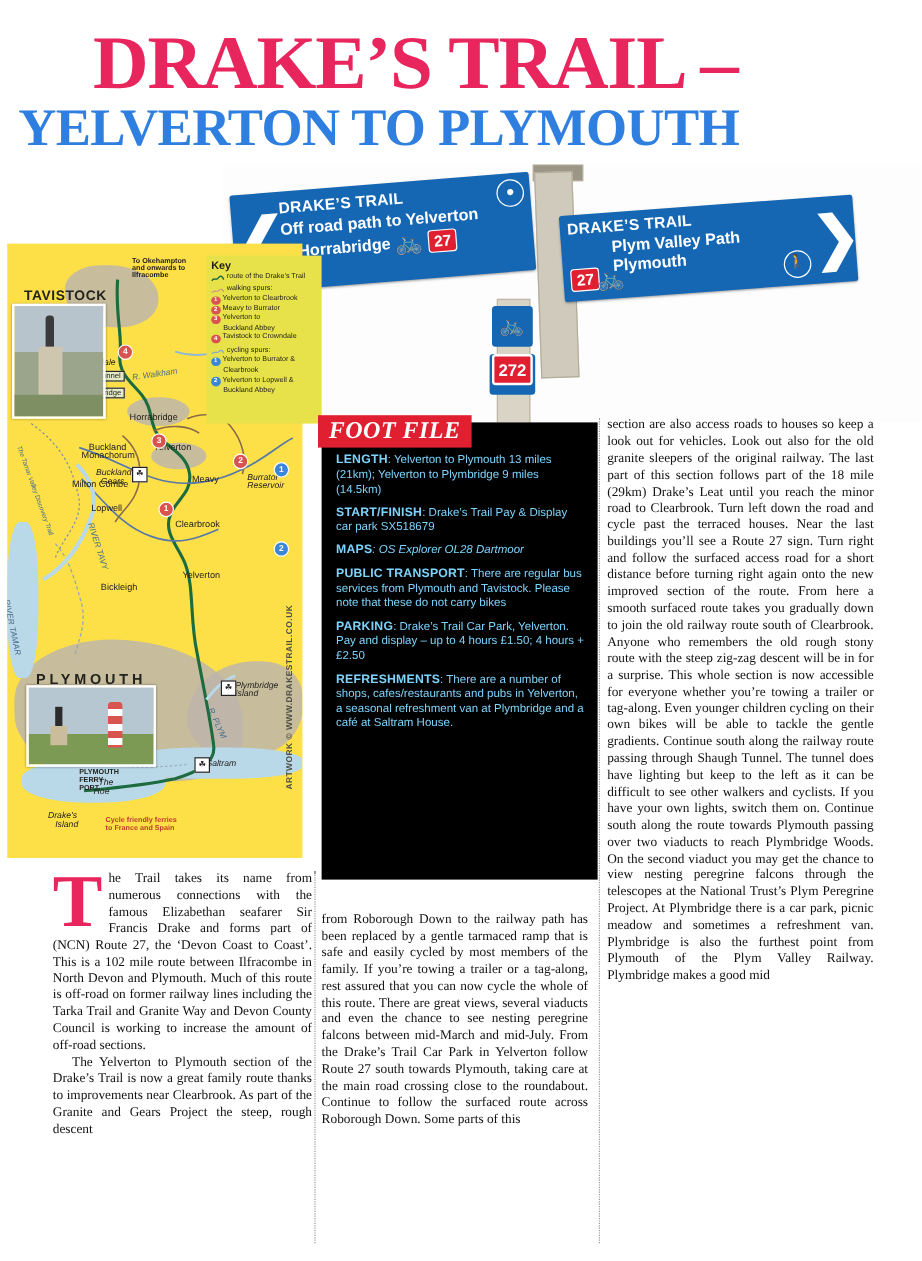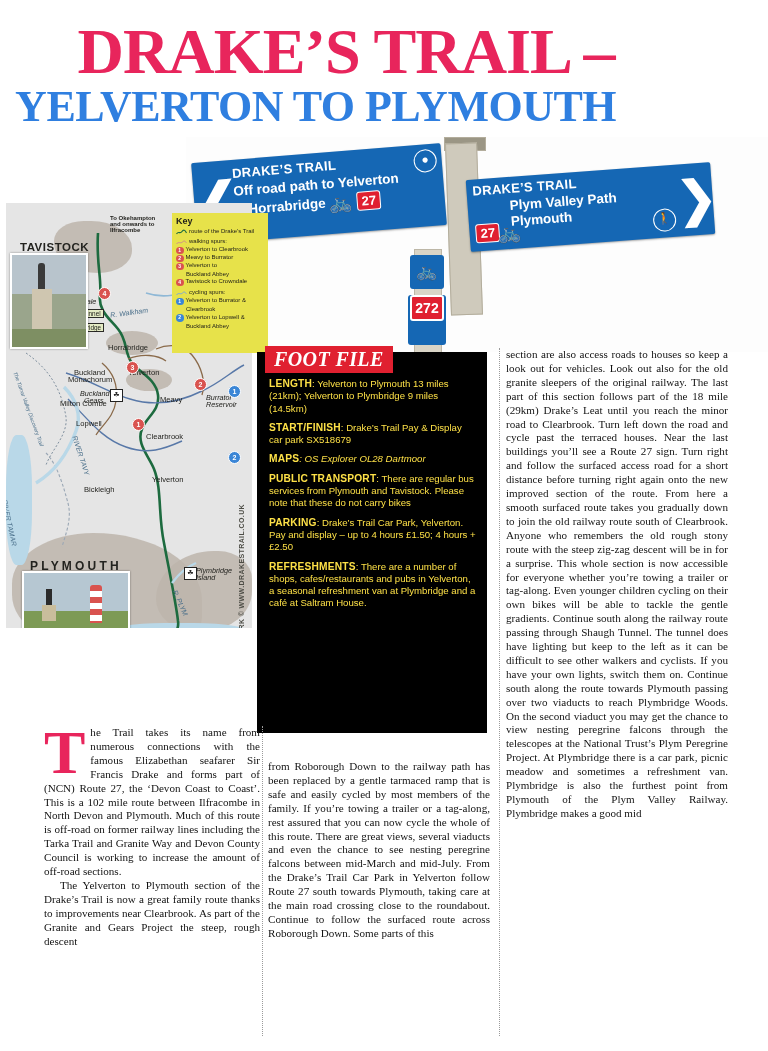--- a/index.html
+++ b/index.html
@@ -89,33 +89,33 @@
   .minipost{
     position:absolute;left:228px;top:112px;width:26px;height:104px;
     background:#d9d4c6;border:1px solid #bdb7a7;
   }
   .vert-sign{
     position:absolute;left:224px;top:118px;width:34px;height:34px;
     background:#1567b4;border-radius:3px;color:#fff;text-align:center;
     font-size:17px;line-height:34px;
   }
   .vert-sign2{
-    position:absolute;left:222px;top:158px;width:38px;height:50px;
+    position:absolute;left:222px;top:158px;width:38px;height:34px;
     background:#1567b4;border-radius:3px;color:#fff;text-align:center;
   }
   .badge272{
     display:inline-block;background:#e02030;color:#fff;border:2px solid #fff;
     font-family:"Liberation Sans", sans-serif;font-weight:bold;font-size:14px;
     padding:0 3px;border-radius:3px;line-height:22px;
   }
 
   
   .map{
-    position:absolute;left:6px;top:203px;width:246px;height:425px;
-    background:#e5e5e5;overflow:hidden;border:0;
+    position:absolute;left:6px;top:203px;width:246px;height:512px;
+    background:#fde047;overflow:hidden;border:0;
   }
   .map-land-grey{position:absolute;background:#bdb5ab;opacity:.85;}
   .map-water{position:absolute;background:#b9d8e8;}
   .mlabel{
     position:absolute;font-family:"Liberation Sans", sans-serif;
     color:#23231f;white-space:nowrap;
   }
   .mlabel.big{font-size:11.5px;font-weight:bold;letter-spacing:.5px;}
   .mlabel.huge{font-size:12px;font-weight:bold;letter-spacing:3.2px;}
   .mlabel.sm{font-size:7.6px;}
@@ -163,22 +163,22 @@
     flex:0 0 auto;width:7.5px;height:7.5px;border-radius:50%;
     color:#fff;font-size:5px;line-height:7.5px;text-align:center;font-weight:bold;
     margin-top:.5px;
   }
   .kdot.w{background:#d9534f;}
   .kdot.c{background:#3b86d6;}
   .squiggle{flex:0 0 auto;width:11px;height:7px;margin-top:1px;}
 
   
   .footfile{
-    position:absolute;left:257px;top:352px;width:230px;height:381px;
-    background:#000;color:#fde047;box-sizing:border-box;padding:26px 10px 8px 12px;
+    position:absolute;left:268px;top:352px;width:230px;height:381px;
+    background:#000;color:#7dd3fc;box-sizing:border-box;padding:26px 10px 8px 12px;
     font-family:"Liberation Sans", sans-serif;
   }
   .ff-title{
     position:absolute;left:265px;top:346px;
     background:#e02030;color:#fff;
     font-family:"Liberation Serif", serif;font-weight:bold;font-style:italic;
     font-size:20px;line-height:24px;padding:1px 9px 2px 9px;letter-spacing:.4px;
   }
   .ff-item{font-size:9.6px;line-height:12.3px;margin-bottom:7px;}
   .ff-item b{font-size:10.2px;letter-spacing:.2px;}

